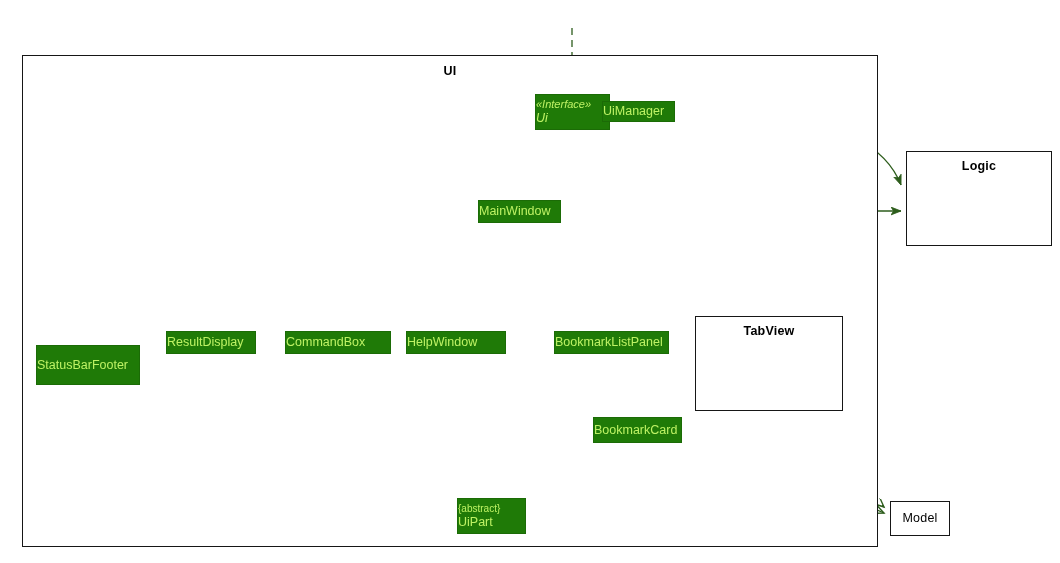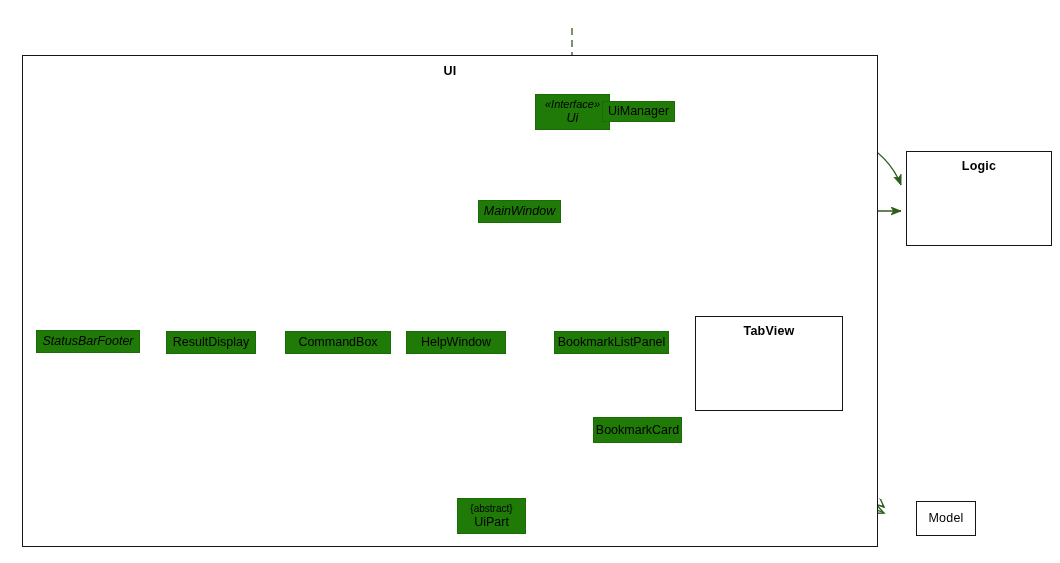--- a/index.html
+++ b/index.html
@@ -66,35 +66,34 @@
     margin-top: 32px;
   }
   #model-package {
     left: 890px;
     top: 501px;
     width: 60px;
     height: 35px;
     display: flex;
     align-items: center;
     justify-content: center;
-    margin-left: 26px;
   }
   
   .cls {
     position: absolute;
     background: #1f7a07;
     border: 1px solid #1b6b06;
     box-sizing: border-box;
-    color: #000000;
+    color: #bef264;
     font-size: 12.5px;
     line-height: 1.18;
     text-align: center;
     display: flex;
     flex-direction: column;
-    align-items: center;
+    align-items: flex-start;
     justify-content: center;
     white-space: nowrap;
     z-index: 5;
   }
   .cls .stereo {
     font-style: italic;
     font-size: 11px;
   }
   .cls .iname { font-style: italic; }
   .cls .brace { font-size: 10px; }
@@ -179,25 +178,25 @@
 
   <div class="cls" style="left:535px; top:94px; width:75px; height:36px;">
     <span class="stereo">«Interface»</span>
     <span class="iname">Ui</span>
   </div>
 
   <div class="cls" style="left:602px; top:101px; width:73px; height:21px;">
     <span>UiManager</span>
   </div>
 
-  <div class="cls" style="left:478px; top:200px; width:83px; height:23px;font-style:italic;">
+  <div class="cls" style="left:478px; top:200px; width:83px; height:23px;">
     <span>MainWindow</span>
   </div>
 
-  <div class="cls" style="left:36px; top:330px; width:104px; height:23px;font-style:italic;">
+  <div class="cls" style="left:36px; top:345px; width:104px; height:40px;">
     <span>StatusBarFooter</span>
   </div>
 
   <div class="cls" style="left:166px; top:331px; width:90px; height:23px;">
     <span>ResultDisplay</span>
   </div>
 
   <div class="cls" style="left:285px; top:320px; width:106px; height:23px;margin-top:11px;">
     <span>CommandBox</span>
   </div>

